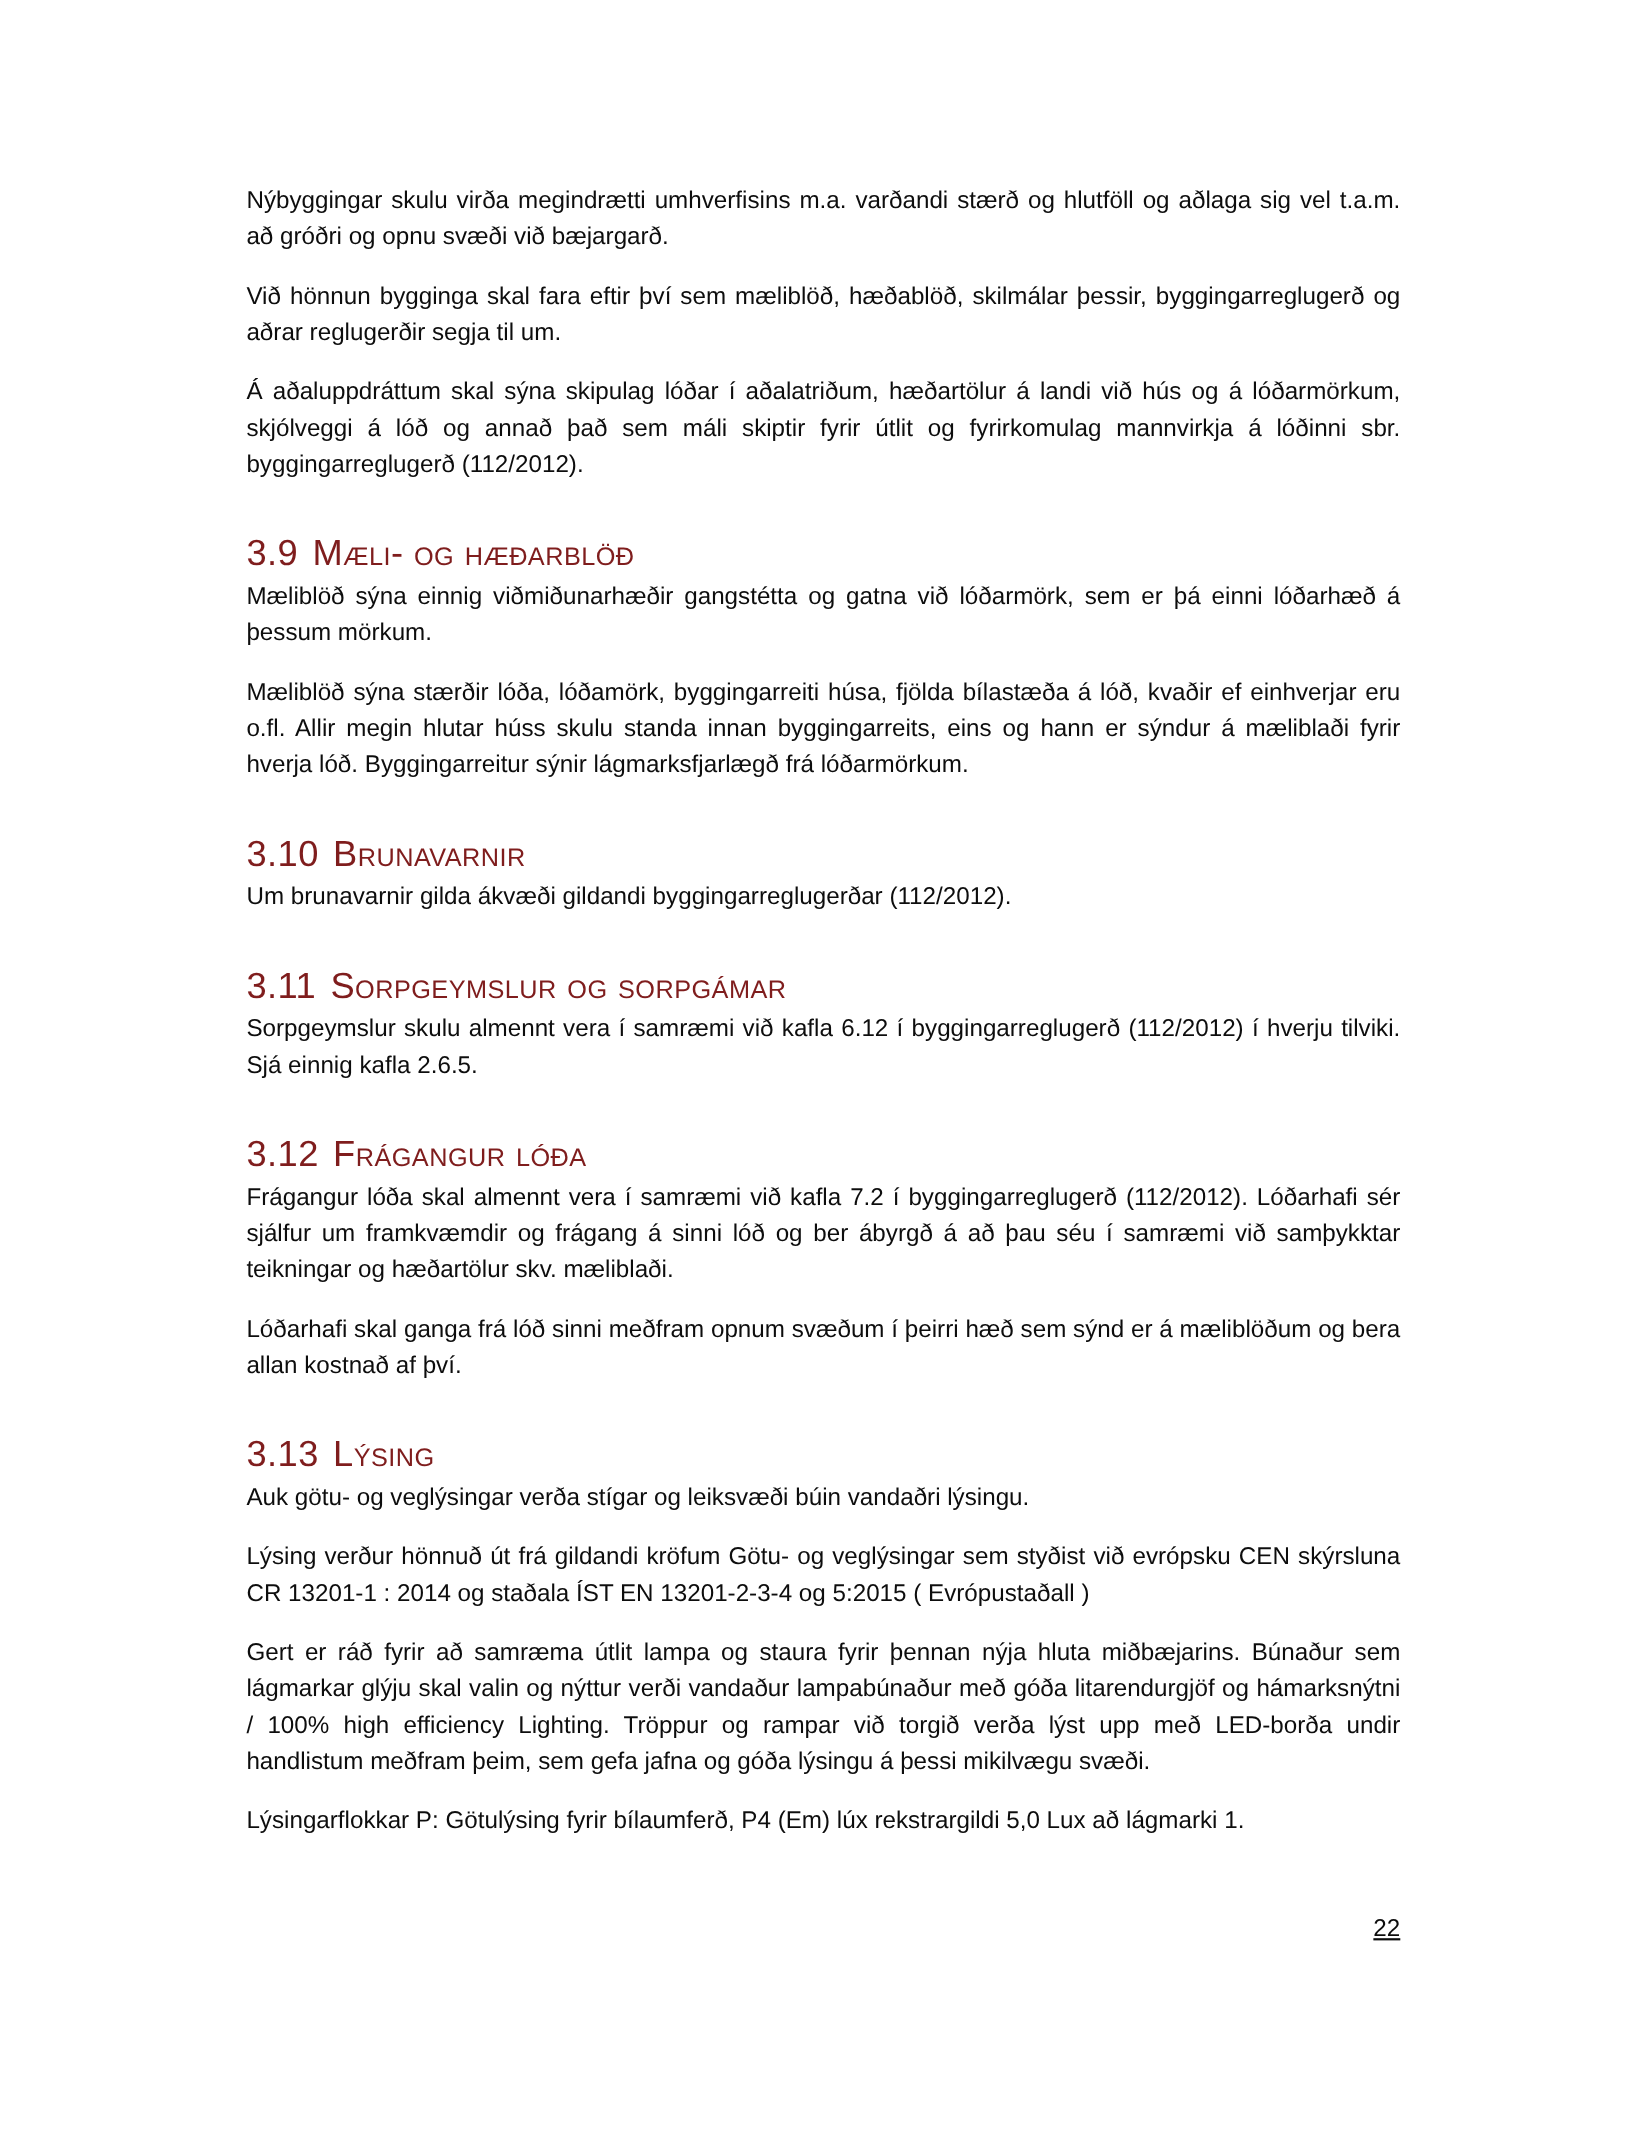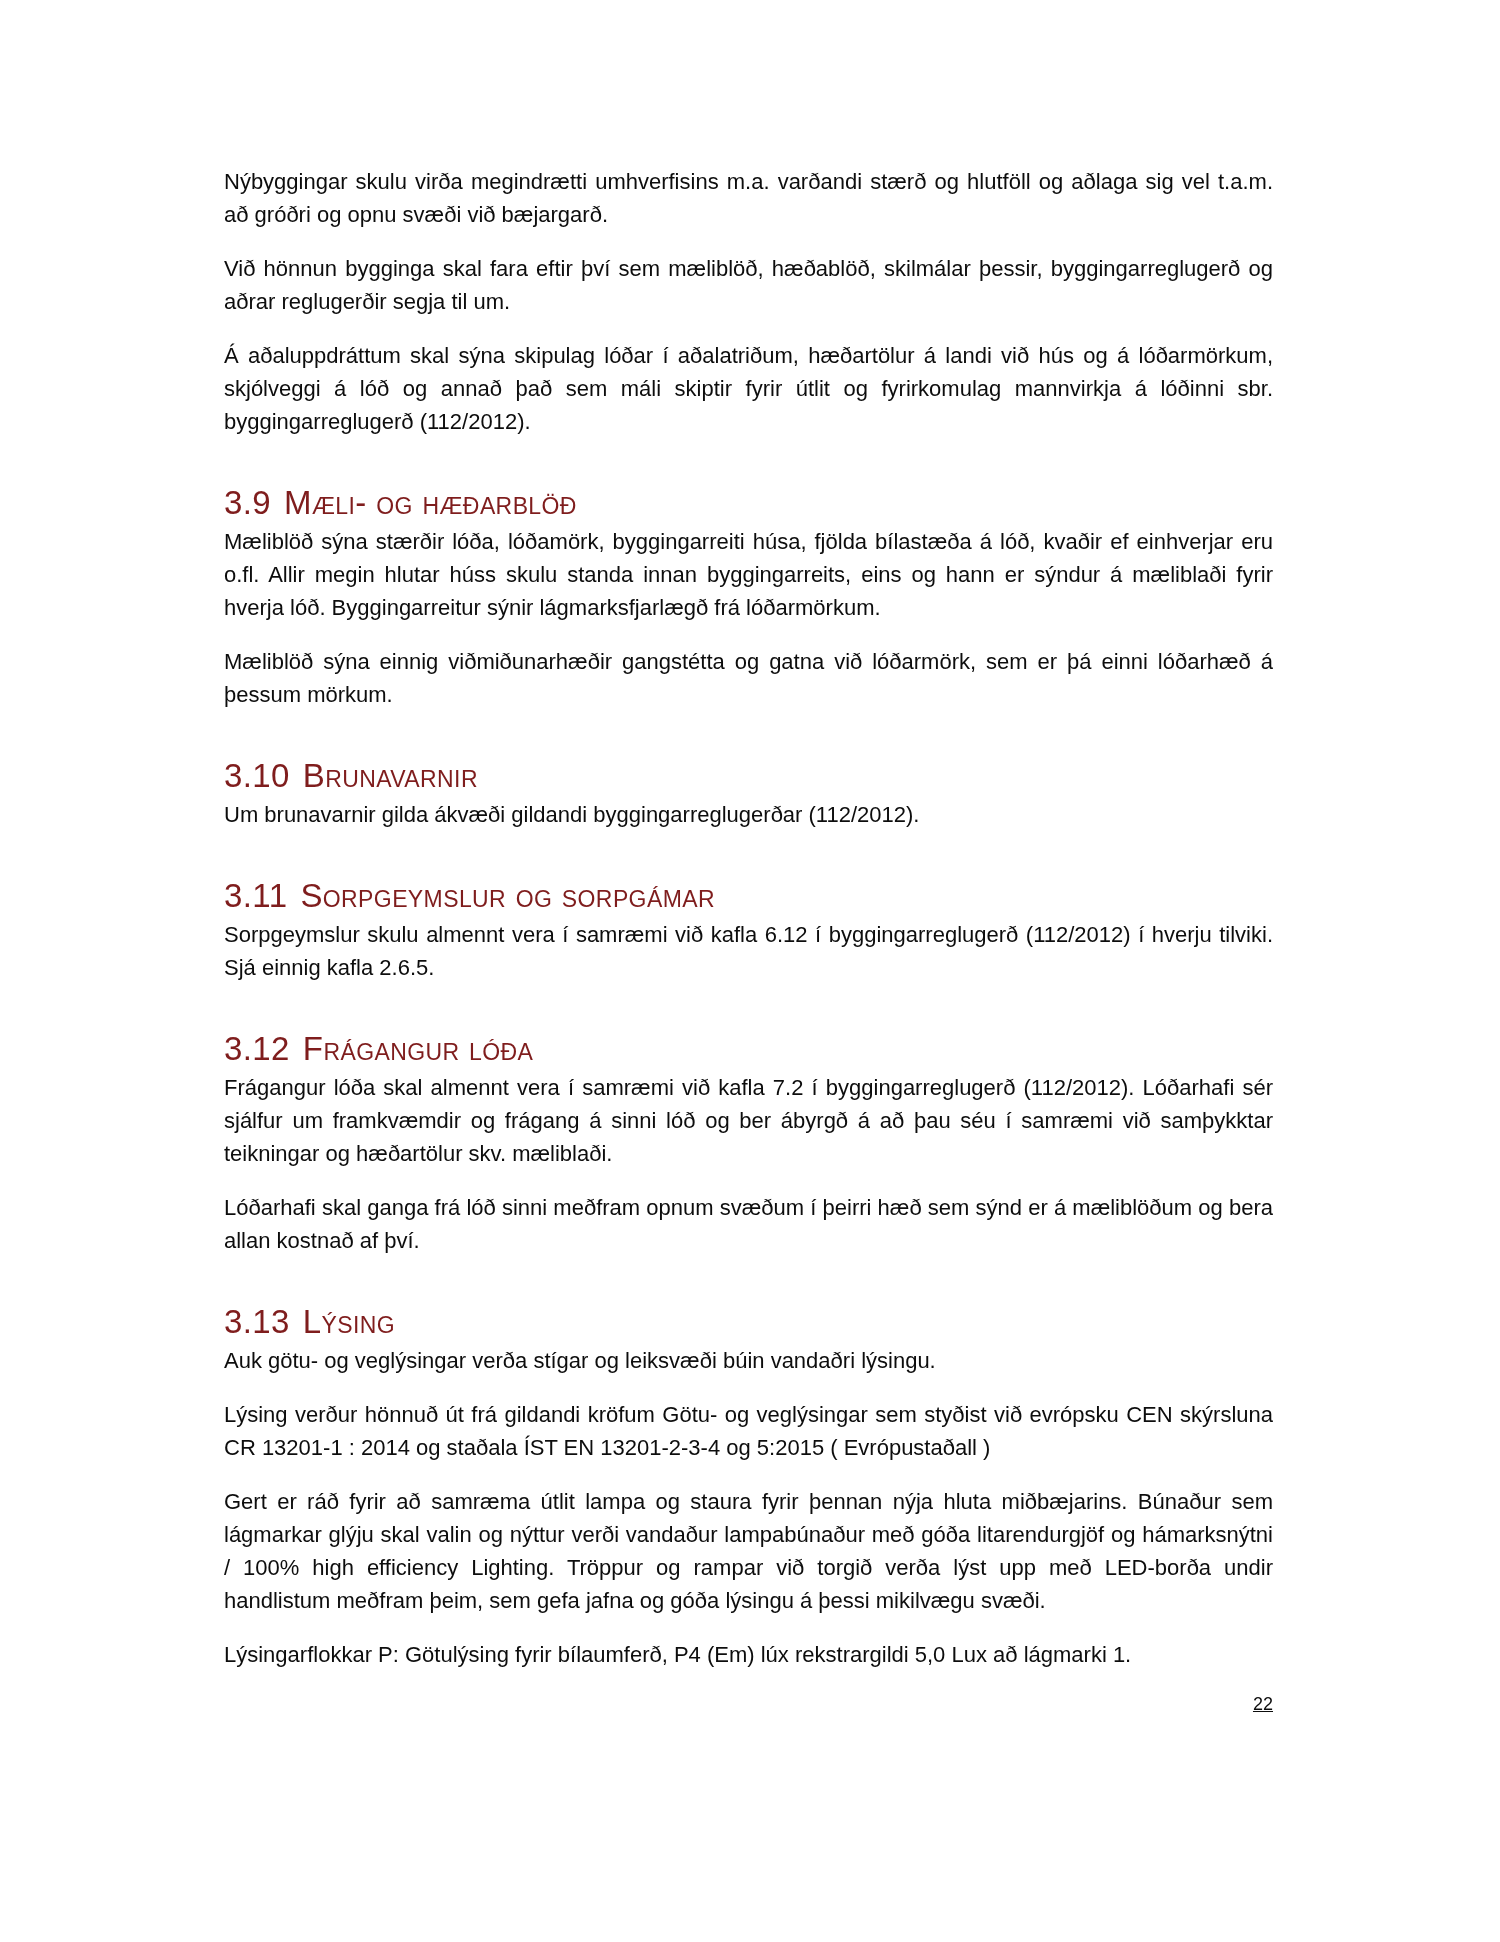--- a/index.html
+++ b/index.html
@@ -38,41 +38,41 @@
     letter-spacing: 0.4px;
     color: #7f1d1d;
   }
   h2.heading .hnum {
     display: inline-block;
     margin-right: 13px;
     font-variant-caps: normal;
   }
   .page-number {
     position: absolute;
-    top: 1688px;
+    top: 1736px;
     right: 227px;
-    font-size: 18px;
+    font-size: 22px;
     line-height: 33px;
     color: #0d0d0d;
     text-decoration: underline;
   }
 </style>
 </head>
 <body>
 
 <div class="page">
   <div class="content">
 
     <p class="body">Nýbyggingar skulu virða megindrætti umhverfisins m.a. varðandi stærð og hlutföll og aðlaga sig vel t.a.m. að gróðri og opnu svæði við bæjargarð.</p>
     <p class="body">Við hönnun bygginga skal fara eftir því sem mæliblöð, hæðablöð, skilmálar þessir, byggingarreglugerð og aðrar reglugerðir segja til um.</p>
     <p class="body">Á aðaluppdráttum skal sýna skipulag lóðar í aðalatriðum, hæðartölur á landi við hús og á lóðarmörkum, skjólveggi á lóð og annað það sem máli skiptir fyrir útlit og fyrirkomulag mannvirkja á lóðinni sbr. byggingarreglugerð (112/2012).</p>
 
     <h2 class="heading"><span class="hnum">3.9</span><span class="htitle">Mæli- og hæðarblöð</span></h2>
+    <p class="body">Mæliblöð sýna einnig viðmiðunarhæðir gangstétta og gatna við lóðarmörk, sem er þá einni lóðarhæð á þessum mörkum.</p>
     <p class="body">Mæliblöð sýna stærðir lóða, lóðamörk, byggingarreiti húsa, fjölda bílastæða á lóð, kvaðir ef einhverjar eru o.fl. Allir megin hlutar húss skulu standa innan byggingarreits, eins og hann er sýndur á mæliblaði fyrir hverja lóð. Byggingarreitur sýnir lágmarksfjarlægð frá lóðarmörkum.</p>
-    <p class="body">Mæliblöð sýna einnig viðmiðunarhæðir gangstétta og gatna við lóðarmörk, sem er þá einni lóðarhæð á þessum mörkum.</p>
 
     <h2 class="heading"><span class="hnum">3.10</span><span class="htitle">Brunavarnir</span></h2>
     <p class="body">Um brunavarnir gilda ákvæði gildandi byggingarreglugerðar (112/2012).</p>
 
     <h2 class="heading"><span class="hnum">3.11</span><span class="htitle">Sorpgeymslur og sorpgámar</span></h2>
     <p class="body">Sorpgeymslur skulu almennt vera í samræmi við kafla 6.12 í byggingarreglugerð (112/2012) í hverju tilviki. Sjá einnig kafla 2.6.5.</p>
 
     <h2 class="heading"><span class="hnum">3.12</span><span class="htitle">Frágangur lóða</span></h2>
     <p class="body">Frágangur lóða skal almennt vera í samræmi við kafla 7.2 í byggingarreglugerð (112/2012). Lóðarhafi sér sjálfur um framkvæmdir og frágang á sinni lóð og ber ábyrgð á að þau séu í samræmi við samþykktar teikningar og hæðartölur skv. mæliblaði.</p>
     <p class="body">Lóðarhafi skal ganga frá lóð sinni meðfram opnum svæðum í þeirri hæð sem sýnd er á mæliblöðum og bera allan kostnað af því.</p>

